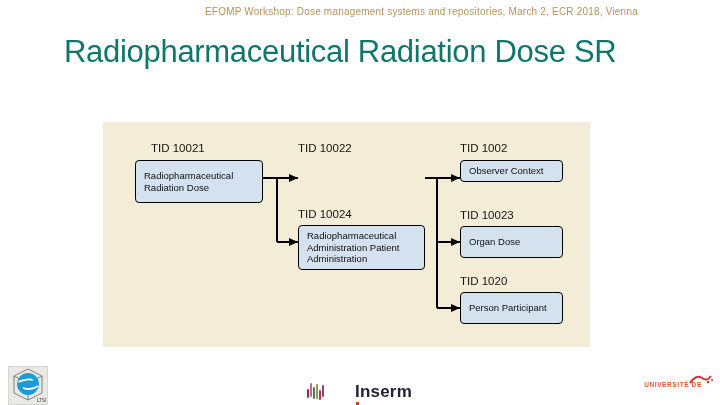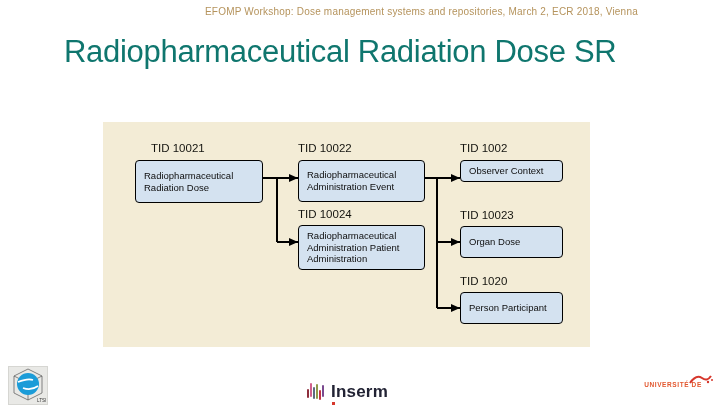--- a/index.html
+++ b/index.html
@@ -35,21 +35,21 @@
     padding:3px 6px 3px 8px;
   }
   .connectors{position:absolute;left:0;top:0;width:487px;height:225px;}
   
   .ltsi{
     position:absolute;left:8px;top:366px;width:40px;height:39px;
     background:#e9e9e6;border:1px solid #d6d6d2;box-sizing:border-box;
   }
   .inserm{
     position:absolute;left:307px;top:381px;height:22px;
-    display:flex;align-items:center;
+    display:flex;align-items:center;gap:24px;
   }
   .inserm-bars{
     position:relative;width:17px;height:19px;margin-right:7px;
   }
   .inserm-bars span{position:absolute;width:2.4px;border-radius:1px;}
   .inserm-word{position:relative;font-size:17px;font-weight:700;color:#222334;letter-spacing:.2px;}
   .inserm-dot{
     position:absolute;left:1px;bottom:-3px;width:3px;height:3px;background:#d6372c;
   }
   .rennes{
@@ -91,21 +91,20 @@
   </svg>
 
   <div class="node-label" style="left:48px;top:20px">TID 10021</div>
   <div class="node-label" style="left:195px;top:20px">TID 10022</div>
   <div class="node-label" style="left:357px;top:20px">TID 1002</div>
   <div class="node-label" style="left:195px;top:86px">TID 10024</div>
   <div class="node-label" style="left:357px;top:87px">TID 10023</div>
   <div class="node-label" style="left:357px;top:153px">TID 1020</div>
 
   <div class="node-box" style="left:32px;top:38px;width:128px;height:43px">Radiopharmaceutical Radiation Dose</div>
-  <div class="node-box" style="left:195px;top:38px;width:127px;height:42px">Radiopharmaceutical Administration Event</div>
   <div class="node-box" style="left:357px;top:38px;width:103px;height:22px">Observer Context</div>
   <div class="node-box" style="left:195px;top:103px;width:127px;height:45px">Radiopharmaceutical Administration Patient Administration</div>
   <div class="node-box" style="left:357px;top:170px;width:103px;height:32px">Person Participant</div>
   <div class="node-box" style="left:357px;top:104px;width:103px;height:32px">Organ Dose</div>
 </div>
 
 <div class="ltsi">
   <svg width="38" height="36" viewBox="0 0 38 36" xmlns="http://www.w3.org/2000/svg">
     <g stroke="#555" stroke-width="0.7" fill="none">
       <path d="M19,2 L33,9 L33,26 L19,33 L5,26 L5,9 Z"></path>

